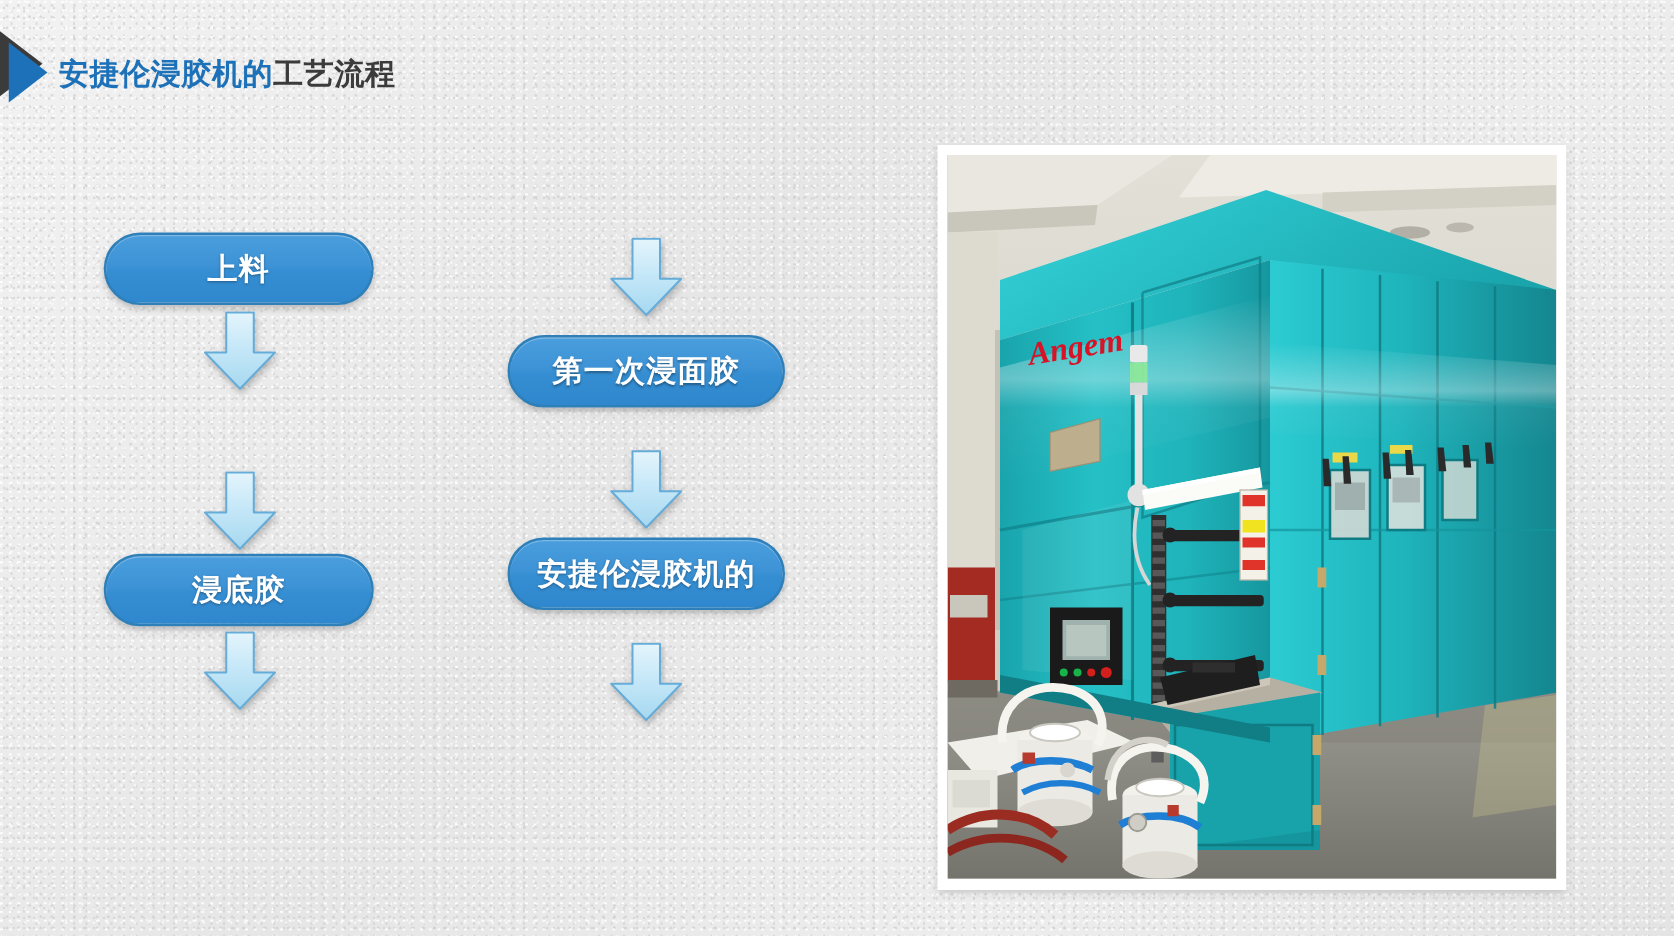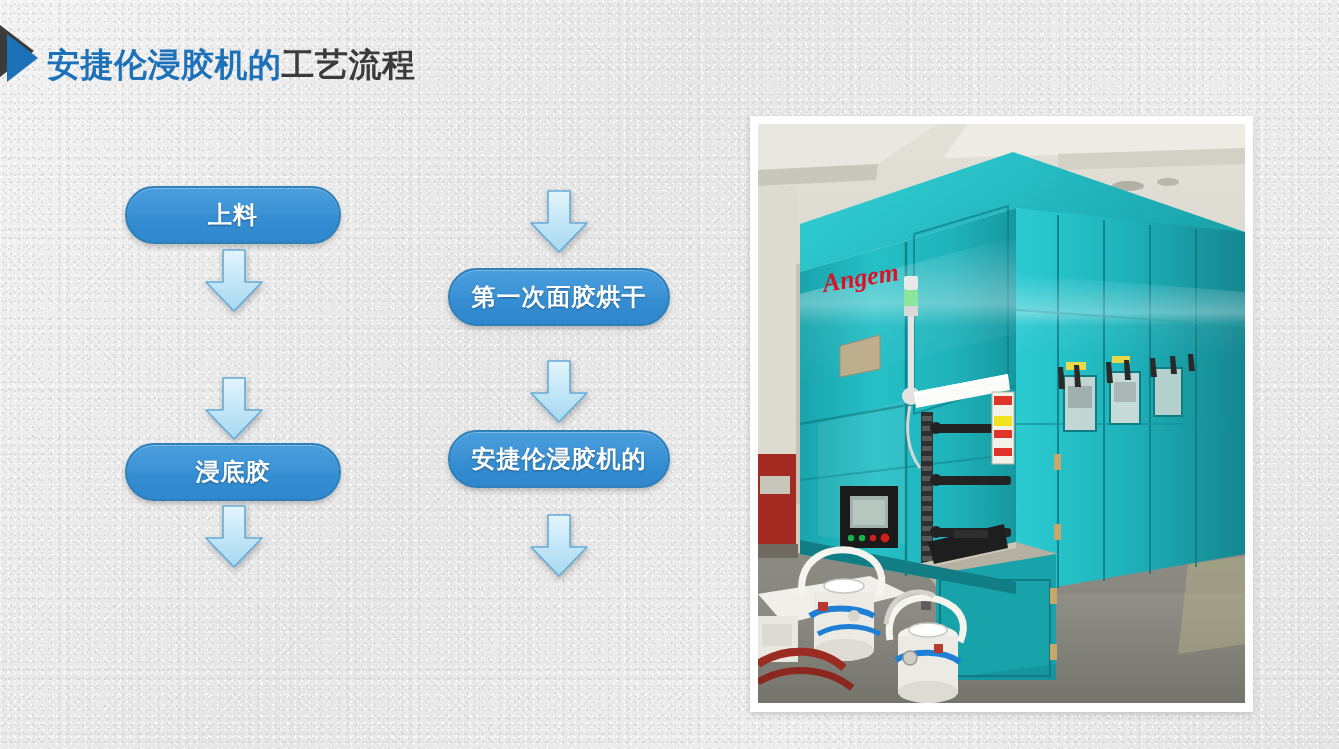--- a/index.html
+++ b/index.html
@@ -51,34 +51,34 @@
   }
   .tri-blue {
     left: 7px; top: 12px;
     border-width: 24px 0 24px 31px;
     border-color: transparent transparent transparent #1d71b8;
   }
 
   #title {
     position: absolute;
     left: 47px; top: 26px;
-    font-size: 33px;
+    font-size: 24px;
     font-weight: bold;
     letter-spacing: .5px;
     white-space: nowrap;
     line-height: 1;
   }
   #title .t-blue { color: #1d71b8; }
   #title .t-dark { color: #3b3b3b; }
 
   
   #flow {
     position: absolute;
     left: 0; top: 0;
-    width: 740px; height: 749px; margin-left: 42px;
+    width: 740px; height: 749px;
   }
 
   .node {
     position: absolute;
     height: 58px;
     border-radius: 29px;
     border: 2px solid #2f7fb9;
     background: linear-gradient(180deg, #4a9edd 0%, #3d93d6 45%, #358ed2 55%, #2f87cd 100%);
     box-shadow: 0 3px 5px rgba(90,90,90,.33), inset 0 1px 0 rgba(255,255,255,.28);
     display: flex;
@@ -173,21 +173,21 @@
   </div>
 
 
   <div class="arrow arrow-c2" style="top:190px;height:64px">
     <svg viewBox="0 0 62 64" preserveAspectRatio="none">
       <polygon points="20,1 42,1 42,33 59,33 31,62 3,33 20,33" fill="url(#ag1)" stroke="#65acd9" stroke-width="1.6" stroke-linejoin="round"></polygon>
     </svg>
   </div>
 
   <div class="node col2" style="top:268px">
-    <span>第一次面胶烘干</span>
+    <span>第一次浸面胶</span>
   </div>
 
   <div class="arrow arrow-c2" style="top:360px;height:64px">
     <svg viewBox="0 0 62 64" preserveAspectRatio="none">
       <polygon points="20,1 42,1 42,33 59,33 31,62 3,33 20,33" fill="url(#ag1)" stroke="#65acd9" stroke-width="1.6" stroke-linejoin="round"></polygon>
     </svg>
   </div>
 
   <div class="node col2" style="top:430px">
     <span>安捷伦浸胶机的</span>

